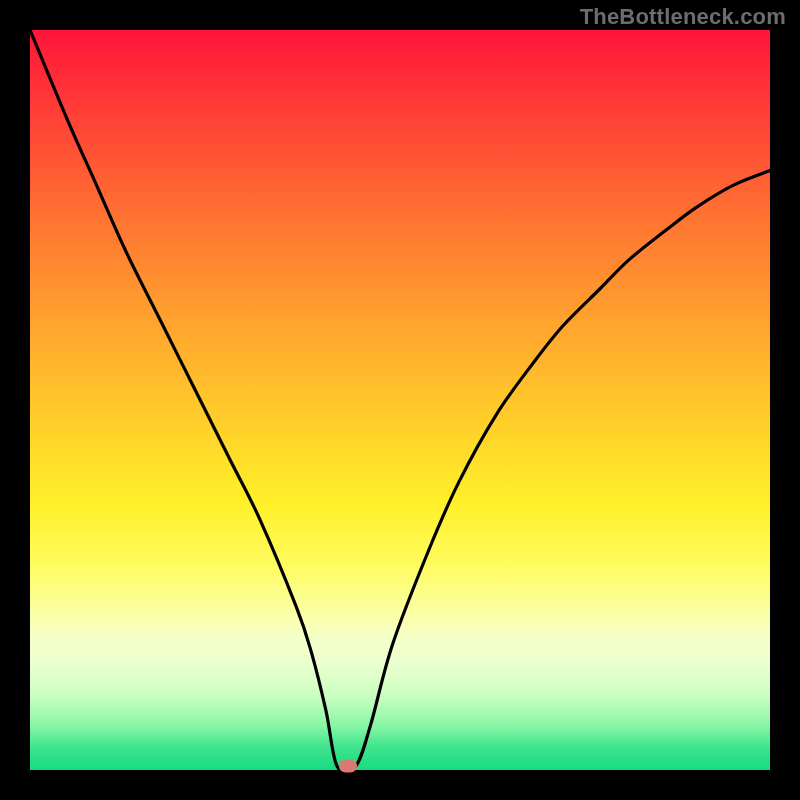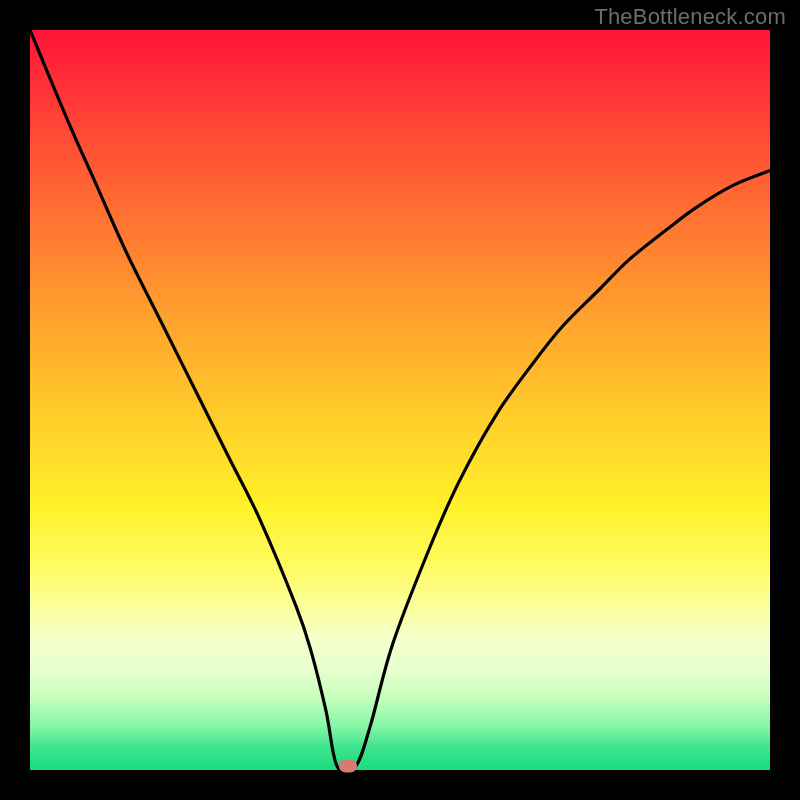--- a/index.html
+++ b/index.html
@@ -19,21 +19,21 @@
     height: 800px;
     background: #000;
   }
   .watermark {
     position: absolute;
     top: 4px;
     right: 14px;
     color: #6d6d6d;
     font-size: 22px;
     letter-spacing: 0.2px;
-    font-weight: 400;
+    font-weight: 700;
     z-index: 5;
     text-align: right;
   }
   .plot-bg {
     position: absolute;
     left: 30px;
     top: 30px;
     width: 740px;
     height: 740px;
     background: linear-gradient(to bottom,

